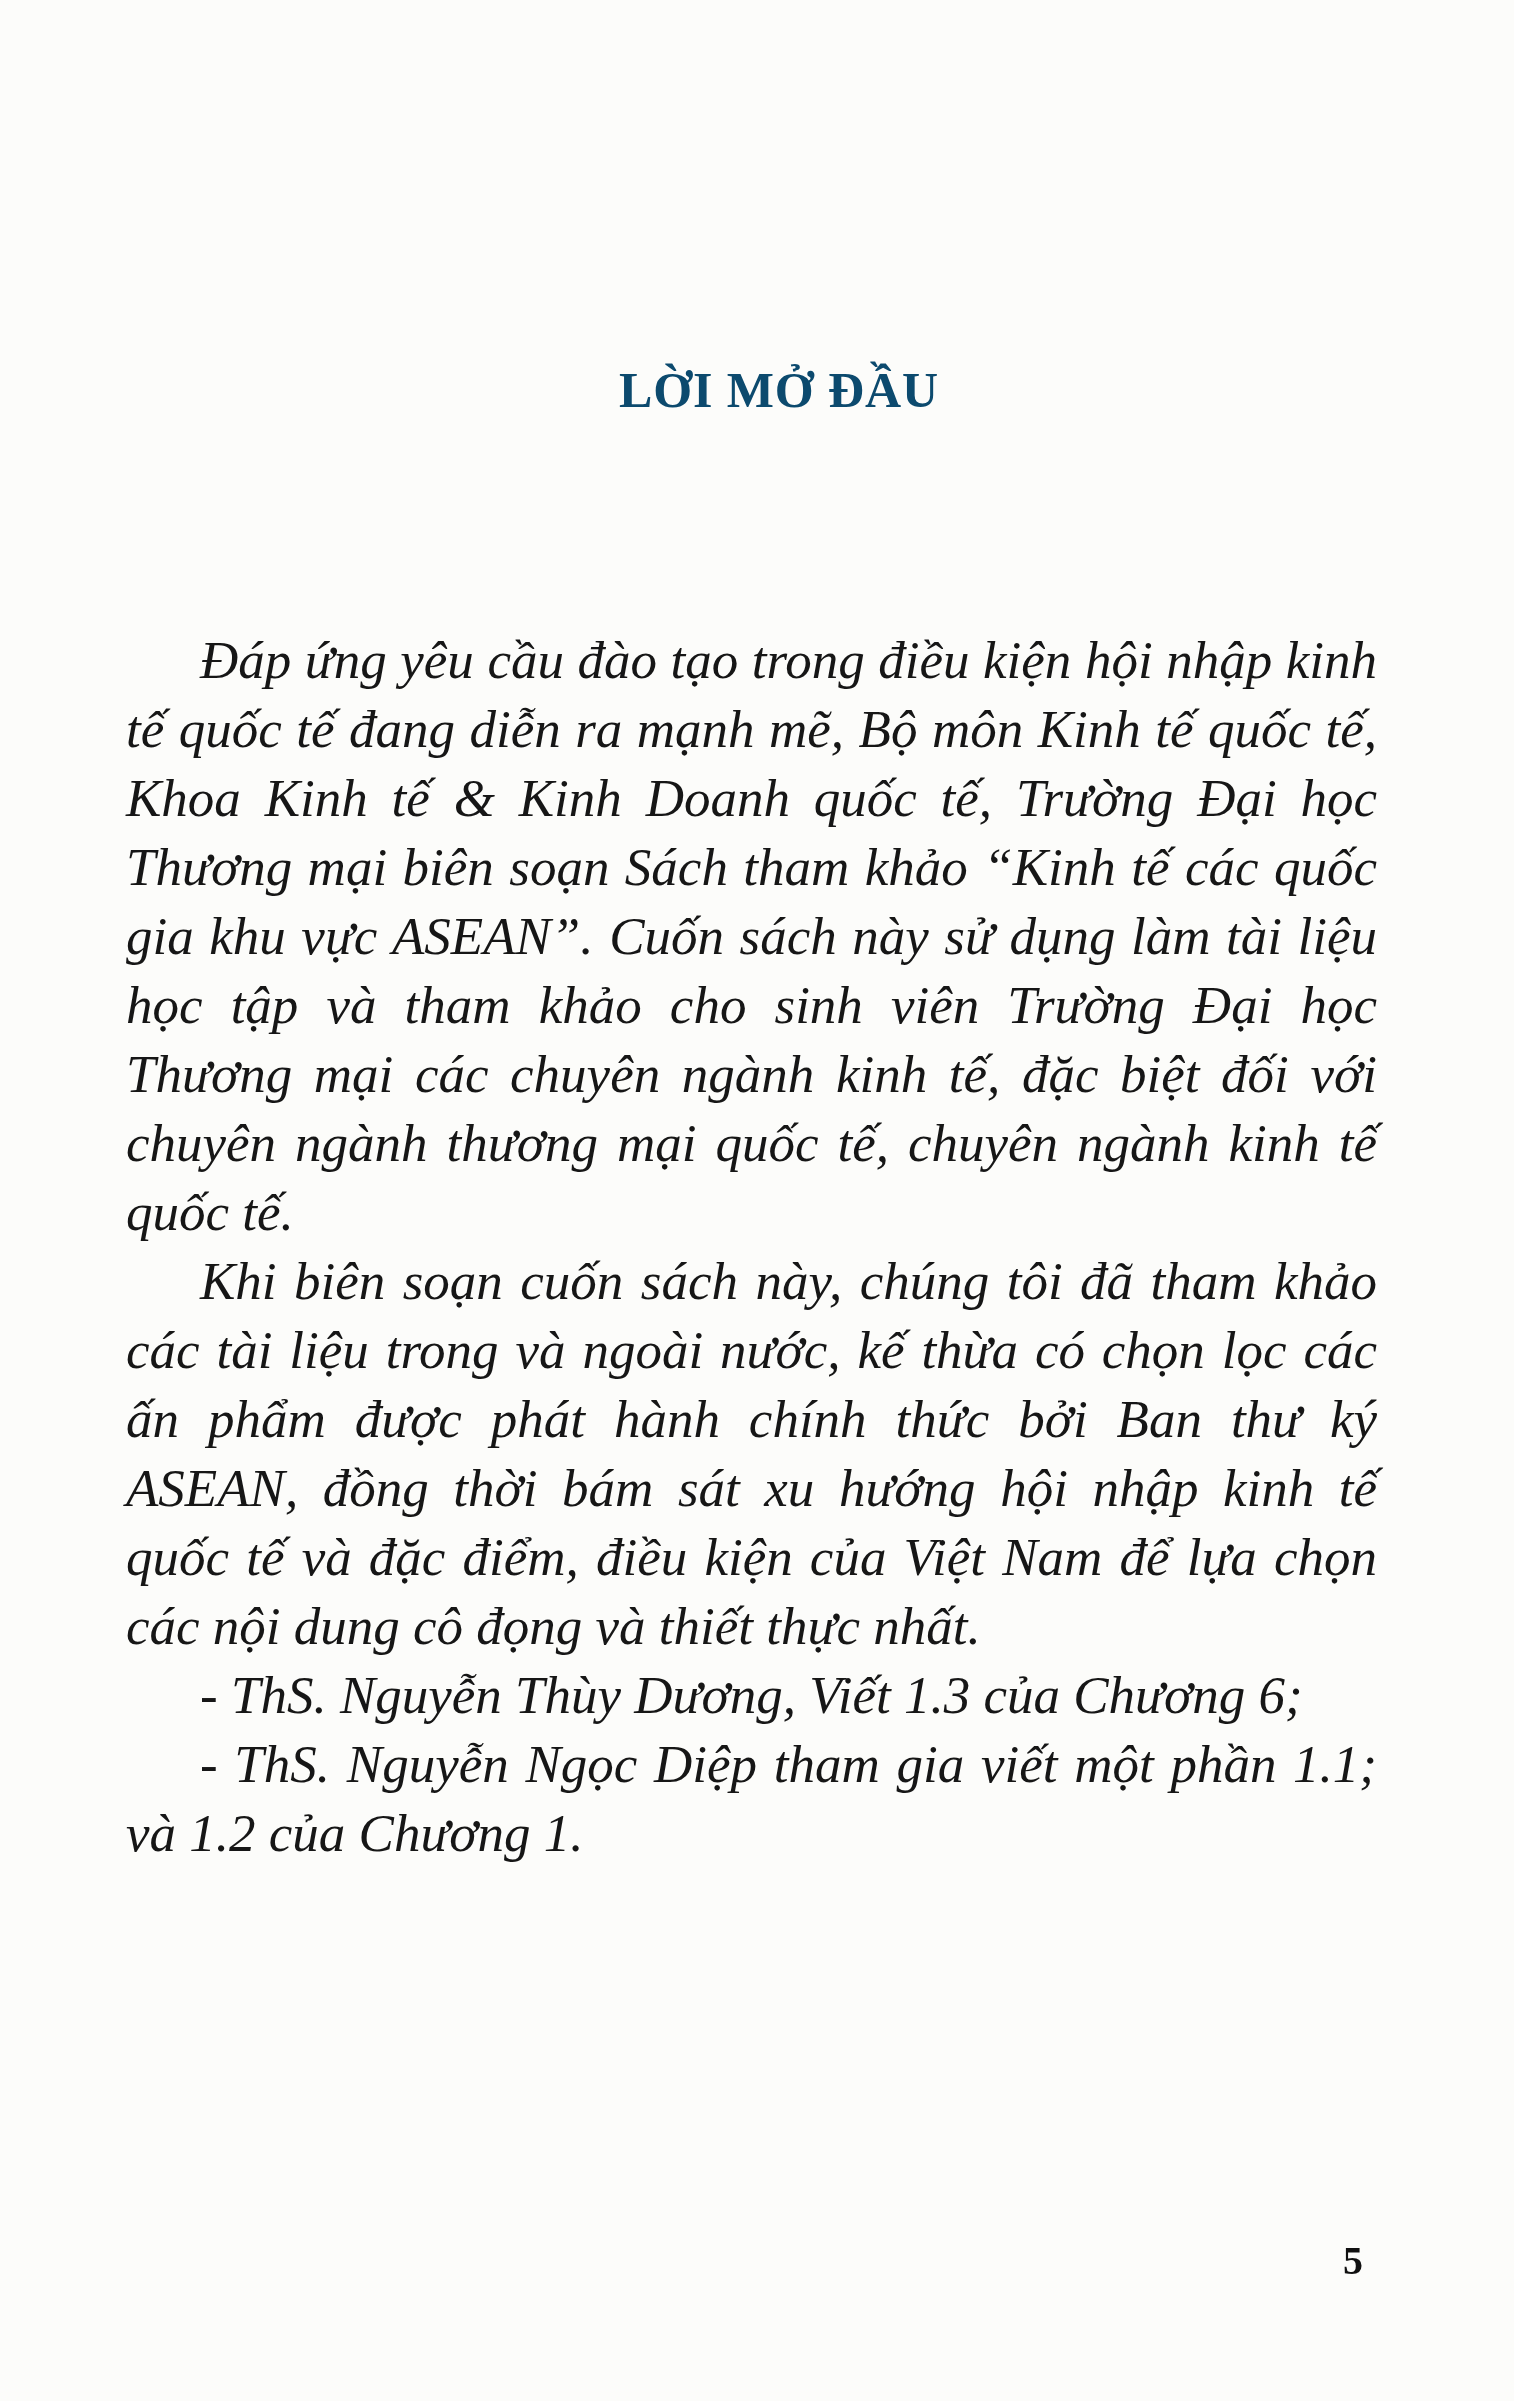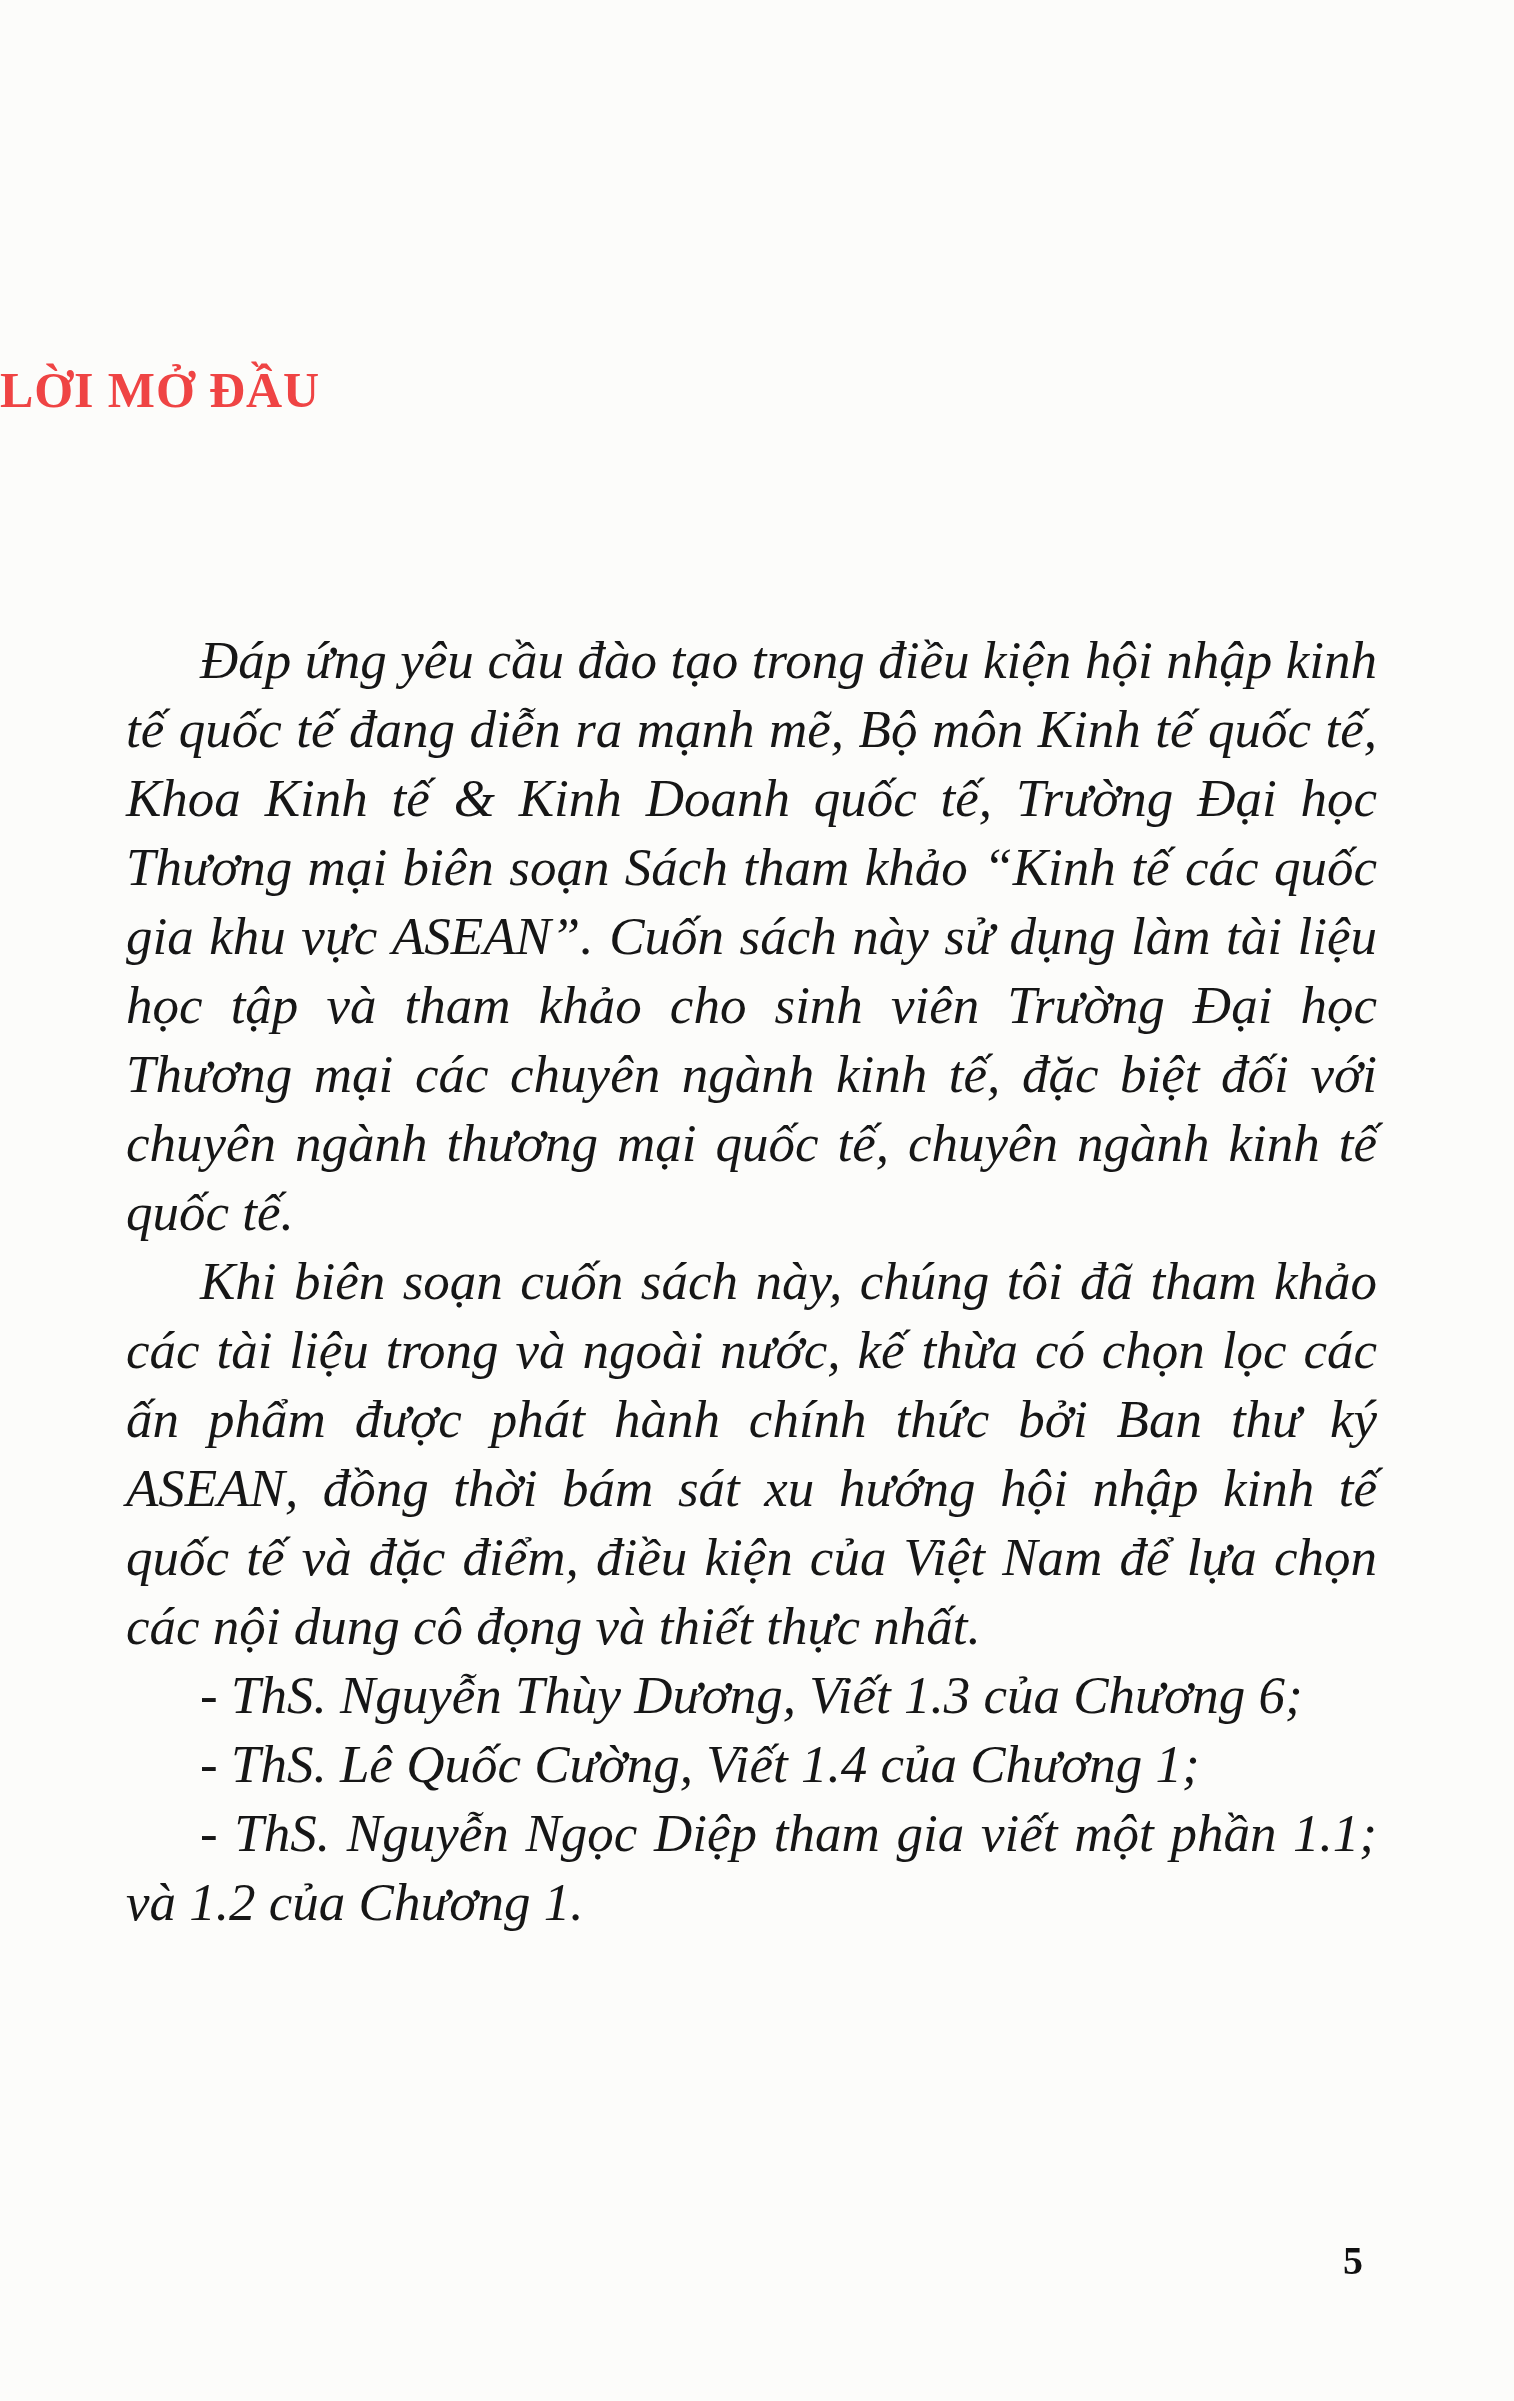--- a/index.html
+++ b/index.html
@@ -13,25 +13,26 @@
     height: 2401px;
     margin: 0 auto;
     background: #fcfcfa;
     font-family: "Liberation Serif", "DejaVu Serif", serif;
     color: #161616;
     overflow: hidden;
     box-sizing: border-box;
   }
   .title {
     margin-top: 361px;
-    text-align: left;
+    text-align: center;
     font-weight: bold;
     font-size: 50px;
     letter-spacing: 0.9px;
-    color: #ef4444;
+    color: #0c4a6e;
+    padding-left: 44px;
   }
   .content {
     margin: 207px 137px 0 126px;
     font-size: 53px;
     line-height: 69px;
     text-align: justify;
     text-justify: inter-word;
     font-style: italic;
   }
   .content p {
@@ -52,20 +53,19 @@
 <body>
 
 <div class="page">
 
   <h1 class="title">LỜI MỞ ĐẦU</h1>
 
   <div class="content">
     <p>Đáp ứng yêu cầu đào tạo trong điều kiện hội nhập kinh tế quốc tế đang diễn ra mạnh mẽ, Bộ môn Kinh tế quốc tế, Khoa Kinh tế &amp; Kinh Doanh quốc tế, Trường Đại học Thương mại biên soạn Sách tham khảo “Kinh tế các quốc gia khu vực ASEAN”. Cuốn sách này sử dụng làm tài liệu học tập và tham khảo cho sinh viên Trường Đại học Thương mại các chuyên ngành kinh tế, đặc biệt đối với chuyên ngành thương mại quốc tế, chuyên ngành kinh tế quốc tế.</p>
     <p>Khi biên soạn cuốn sách này, chúng tôi đã tham khảo các tài liệu trong và ngoài nước, kế thừa có chọn lọc các ấn phẩm được phát hành chính thức bởi Ban thư ký ASEAN, đồng thời bám sát xu hướng hội nhập kinh tế quốc tế và đặc điểm, điều kiện của Việt Nam để lựa chọn các nội dung cô đọng và thiết thực nhất.</p>
     <p>- ThS. Nguyễn Thùy Dương, Viết 1.3 của Chương 6;</p>
-    <p>- ThS. Lê Quốc Cường, Viết 1.4 của Chương 1;</p>
     <p>- ThS. Nguyễn Ngọc Diệp tham gia viết một phần 1.1; và 1.2 của Chương 1.</p>
   </div>
 
   <div class="page-number">5</div>
 
 </div>
 
 
 </body></html>

